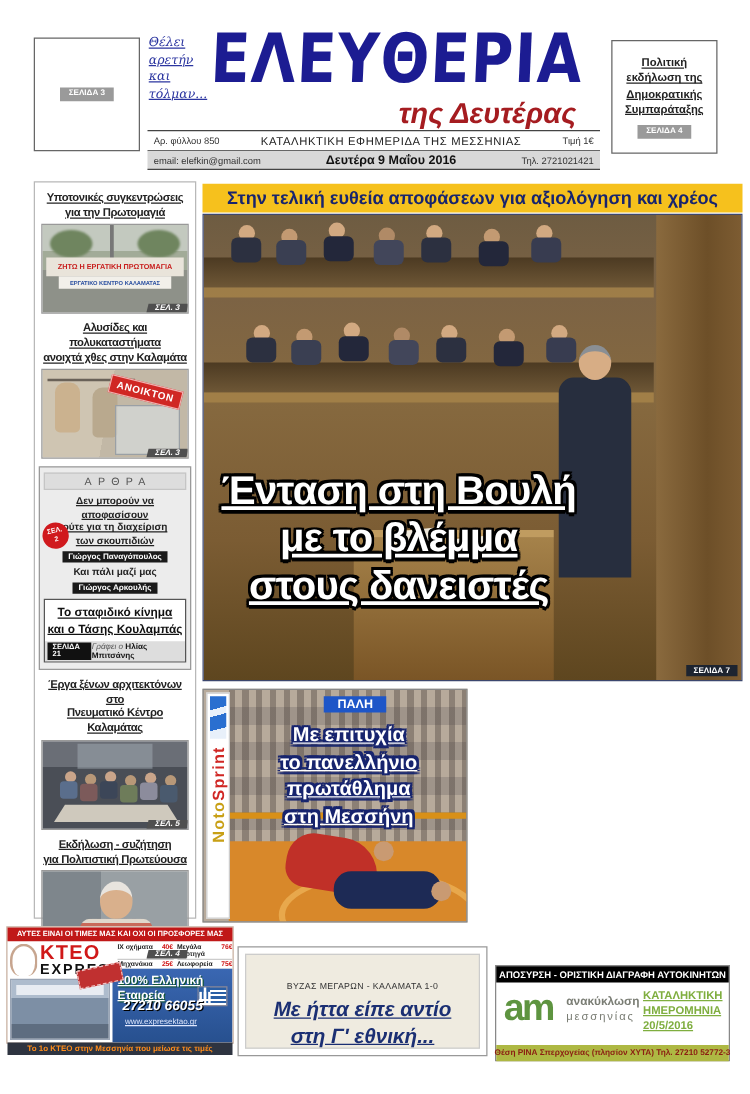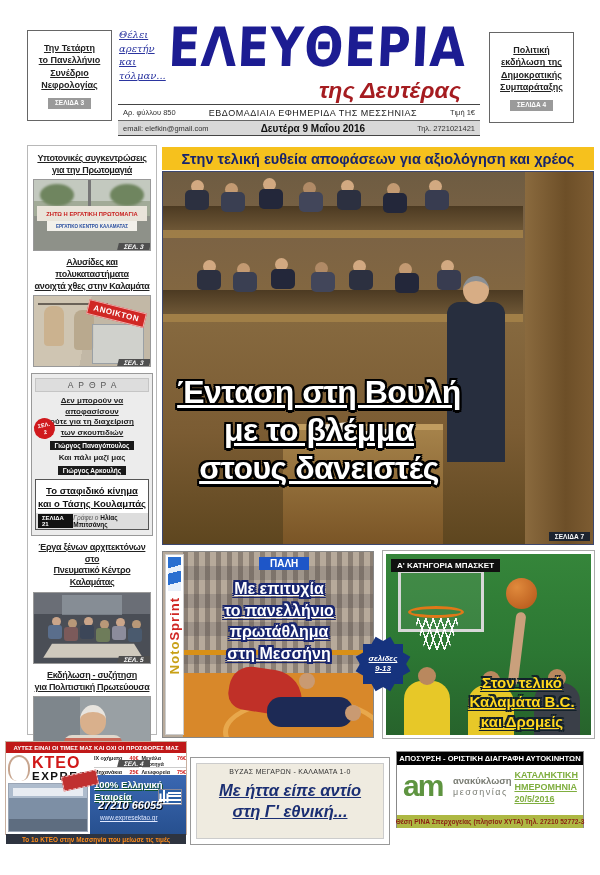--- a/index.html
+++ b/index.html
@@ -191,67 +191,63 @@
   .kteo-shop { position:absolute; left:2px; top:30px; width:80px; height:49px;
     background:linear-gradient(180deg,#aebccd 0 30%,#7d8fa5 30% 75%,#5e6d80 75% 100%); border:1px solid #90a; border-color:#9aa5b5; }
   .kteo-shop .sign { position:absolute; left:4px; top:4px; right:4px; height:8px; background:#e8ecf2; }
   .kteo-phone { position:absolute; left:92px; top:46px; color:#fff; font-size:11px; font-weight:bold;
     font-style:italic; text-shadow:1px 1px 0 #000; white-space:nowrap; }
   .kteo-site { position:absolute; left:94px; top:61px; color:#dfe8ff; font-size:6.4px; text-decoration:underline; white-space:nowrap; }
   .kteo-strip { height:10px; background:#2e3440; color:#ff8c1a; font-size:6.4px; font-weight:bold;
     display:flex; align-items:center; justify-content:center; white-space:nowrap; }
 
   .match { position:absolute; left:190px; top:757px; width:200px; height:88px; border:1px solid #999; background:#fff; padding:5px; }
-  .match-in { height:100%; background:#efebe0; border:1px solid #ccc; text-align:center; padding-top:4px; }
+  .match-in { height:100%; background:#efebe0; border:1px solid #ccc; text-align:center; padding-top:22px; }
   .match-cap { font-size:7px; color:#333; letter-spacing:.3px; }
   .match-h { margin-top:5px; font-size:16.5px; font-weight:bold; font-style:italic; color:#1b2f73; line-height:1.25; }
 
-  .recycle { position:absolute; left:396px; top:751px; width:188px; height:77px; border:1px solid #888; background:#fff; }
+  .recycle { position:absolute; left:396px; top:772px; width:188px; height:77px; border:1px solid #888; background:#fff; }
   .rec-top { height:13px; background:#000; color:#fff; font-size:7.6px; font-weight:bold;
     display:flex; align-items:center; justify-content:center; white-space:nowrap; }
   .rec-body { position:relative; height:50px; }
   .rec-logo { position:absolute; left:6px; top:6px; font-size:30px; font-weight:bold; line-height:1; color:#5e9440; letter-spacing:-2px; }
   .rec-name { position:absolute; left:56px; top:10px; color:#7a7d74; line-height:1.3; }
   .rec-name .l1 { font-size:9.5px; font-weight:bold; }
   .rec-name .l2 { font-size:9px; letter-spacing:1.5px; }
   .rec-deadline { position:absolute; right:5px; top:4px; text-align:left; color:#7fae3f;
     font-size:9px; font-weight:bold; line-height:1.35; }
   .rec-strip { height:13px; background:#aeb843; color:#8b1d12; font-size:6.6px; font-weight:bold;
     display:flex; align-items:center; justify-content:center; white-space:nowrap; }
 </style>
 </head>
 <body>
 
 <div class="page">
 
   <div class="mast-box box-left">
-    <span class="pre">Την Τετάρτη
-το Πανελλήνιο
-Συνέδριο
-Νεφρολογίας</span>
     <span class="boxbadge">ΣΕΛΙΔΑ 3</span>
   </div>
 
   <div class="motto pre">Θέλει
 αρετήν
 και τόλμαν...</div>
   <div class="logo">ΕΛΕΥΘΕΡΙΑ</div>
   <div class="logo-sub">της Δευτέρας</div>
 
   <div class="mast-box box-right">
     <span class="pre">Πολιτική
 εκδήλωση της
 Δημοκρατικής
 Συμπαράταξης</span>
     <span class="boxbadge">ΣΕΛΙΔΑ 4</span>
   </div>
 
   <div class="inforow info1">
     <span>Αρ. φύλλου 850</span>
-    <span class="mid">ΕΒΔΟΜΑΔΙΑΙΑ ΕΦΗΜΕΡΙΔΑ ΤΗΣ ΜΕΣΣΗΝΙΑΣ</span>
+    <span class="mid">ΚΑΤΑΛΗΚΤΙΚΗ ΕΦΗΜΕΡΙΔΑ ΤΗΣ ΜΕΣΣΗΝΙΑΣ</span>
     <span>Τιμή 1€</span>
   </div>
   <div class="inforow info2">
     <span>email: elefkin@gmail.com</span>
     <span class="mid">Δευτέρα 9 Μαΐου 2016</span>
     <span>Τηλ. 2721021421</span>
   </div>
 
   <div class="sidebar">
 
@@ -365,48 +361,21 @@
           <span class="n1">Noto</span><span class="n2">Sprint</span>
         </div>
       </div>
       <span class="wtag">ΠΑΛΗ</span>
       <div class="wheadline pre">Με επιτυχία
 το πανελλήνιο
 πρωτάθλημα
 στη Μεσσήνη</div>
     </div>
 
-    <div class="burst">
-      <div class="sq"></div>
-      <div class="sq r30"></div>
-      <div class="sq r60"></div>
-      <div class="txt pre">σελίδες
-9-13</div>
-    </div>
-
-    <div class="bphoto">
-      <div class="backboard"></div>
-      <div class="rim"></div>
-      <div class="net"></div>
-      <div class="ball"></div>
-      <div class="arm"></div>
-      <div class="pl" style="left:18px;bottom:-8px">
-          <div class="h"></div>
-        </div>
-      <div class="pl" style="left:82px;bottom:-12px">
-          <div class="h"></div>
-        </div>
-      <div class="pl dark" style="left:148px;bottom:-10px">
-          <div class="h"></div>
-        </div>
-      <span class="btag">Α' ΚΑΤΗΓΟΡΙΑ ΜΠΑΣΚΕΤ</span>
-      <div class="bheadline pre">Στον τελικό
-Καλαμάτα B.C.
-και Δρομείς</div>
-    </div>
+
   </div>
 
   <div class="kteo">
     <div class="kteo-top">ΑΥΤΕΣ ΕΙΝΑΙ ΟΙ ΤΙΜΕΣ ΜΑΣ ΚΑΙ ΟΧΙ ΟΙ ΠΡΟΣΦΟΡΕΣ ΜΑΣ</div>
     <div class="kteo-body">
       <div class="kteo-sketch"></div>
       <div class="kteo-brand">
         <div class="b1">ΚΤΕΟ</div>
         <div class="b2">EXPRESS</div>
       </div>

